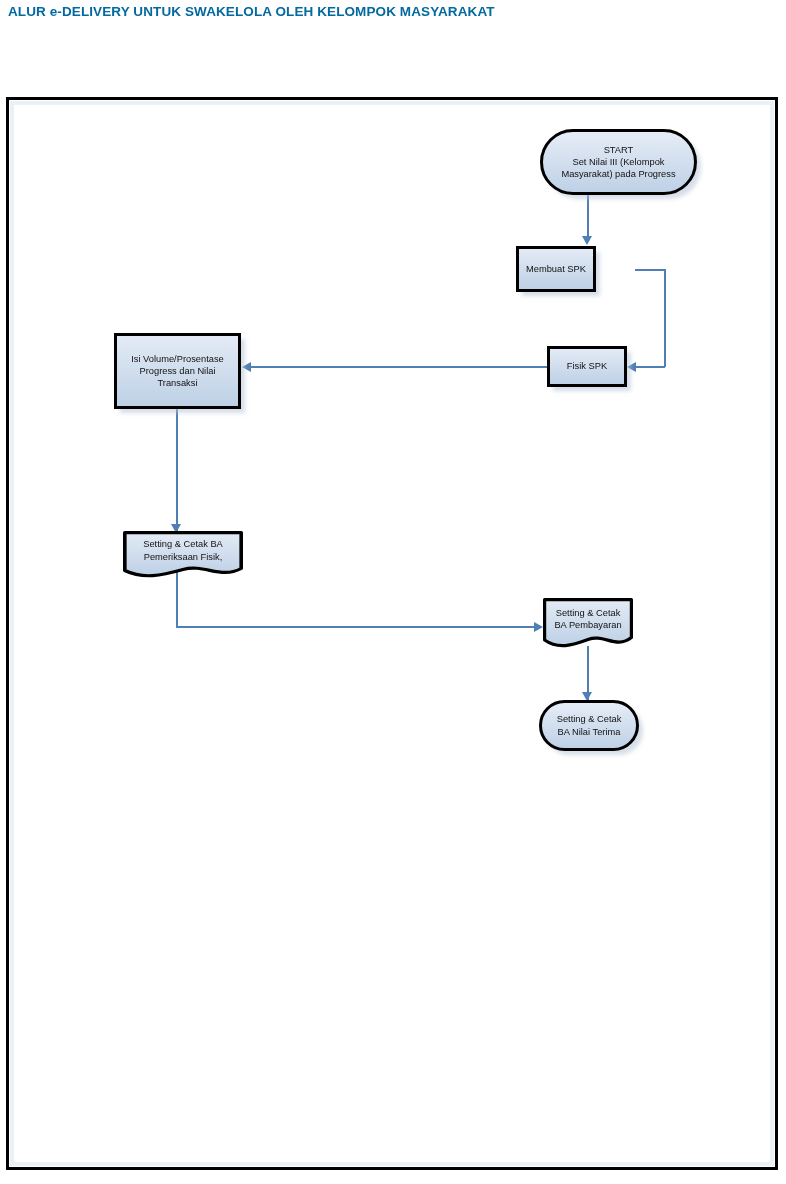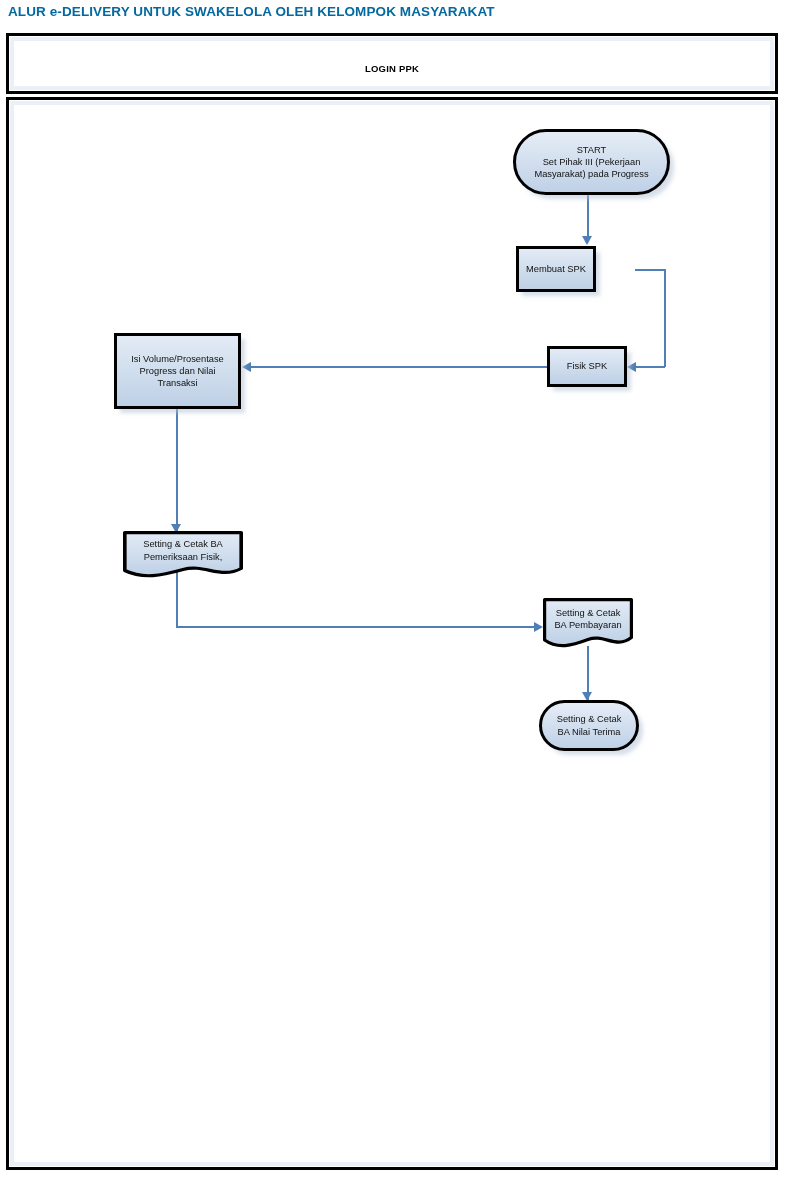--- a/index.html
+++ b/index.html
@@ -135,23 +135,20 @@
     border-bottom: 5px solid transparent;
     border-left: 9px solid #4f7fb5;
   }
 </style>
 </head>
 <body>
 
 <div id="page-title">ALUR e-DELIVERY UNTUK SWAKELOLA OLEH KELOMPOK MASYARAKAT</div>
 
 <div id="frame">
-  <div class="lane" id="lane-header">
-    <div id="lane-header-label">LOGIN PPK</div>
-  </div>
   <div class="lane" id="lane-body"></div>
 </div>
 
 <div id="connectors">
 
   <div class="conn conn-v" style="left:587px; top:195px; height:42px;"></div>
   <div class="arrow arrow-down" style="left:582px; top:236px;"></div>
 
   <div class="conn conn-h" style="left:635px; top:269px; width:31px;"></div>
   <div class="conn conn-v" style="left:664px; top:269px; height:98px;"></div>
@@ -168,24 +165,24 @@
   <div class="conn conn-h" style="left:176px; top:626px; width:364px;"></div>
   <div class="arrow arrow-right" style="left:534px; top:622px;"></div>
 
   <div class="conn conn-v" style="left:587px; top:646px; height:55px;"></div>
   <div class="arrow arrow-down" style="left:582px; top:692px;"></div>
 
 </div>
 
 <div id="nodes">
 
-  <div class="node node-terminator" style="left:513px; top:129px; width:157px; height:66px;align-items:center;">
+  <div class="node node-terminator" style="left:540px; top:129px; width:157px; height:66px;align-items:center;">
     <span class="label">
       <span>START</span><br>
-      <span>Set Pihak III (Pekerjaan</span><br>
+      <span>Set Nilai III (Kelompok</span><br>
       <span>Masyarakat) pada Progress</span>
     </span>
   </div>
 
   <div class="node node-process" style="left:516px; top:246px; width:80px; height:46px;">
     <span class="label">Membuat SPK</span>
   </div>
 
   <div class="node node-process" style="left:547px; top:346px; width:80px; height:41px;">
     <span class="label">Fisik SPK</span>

